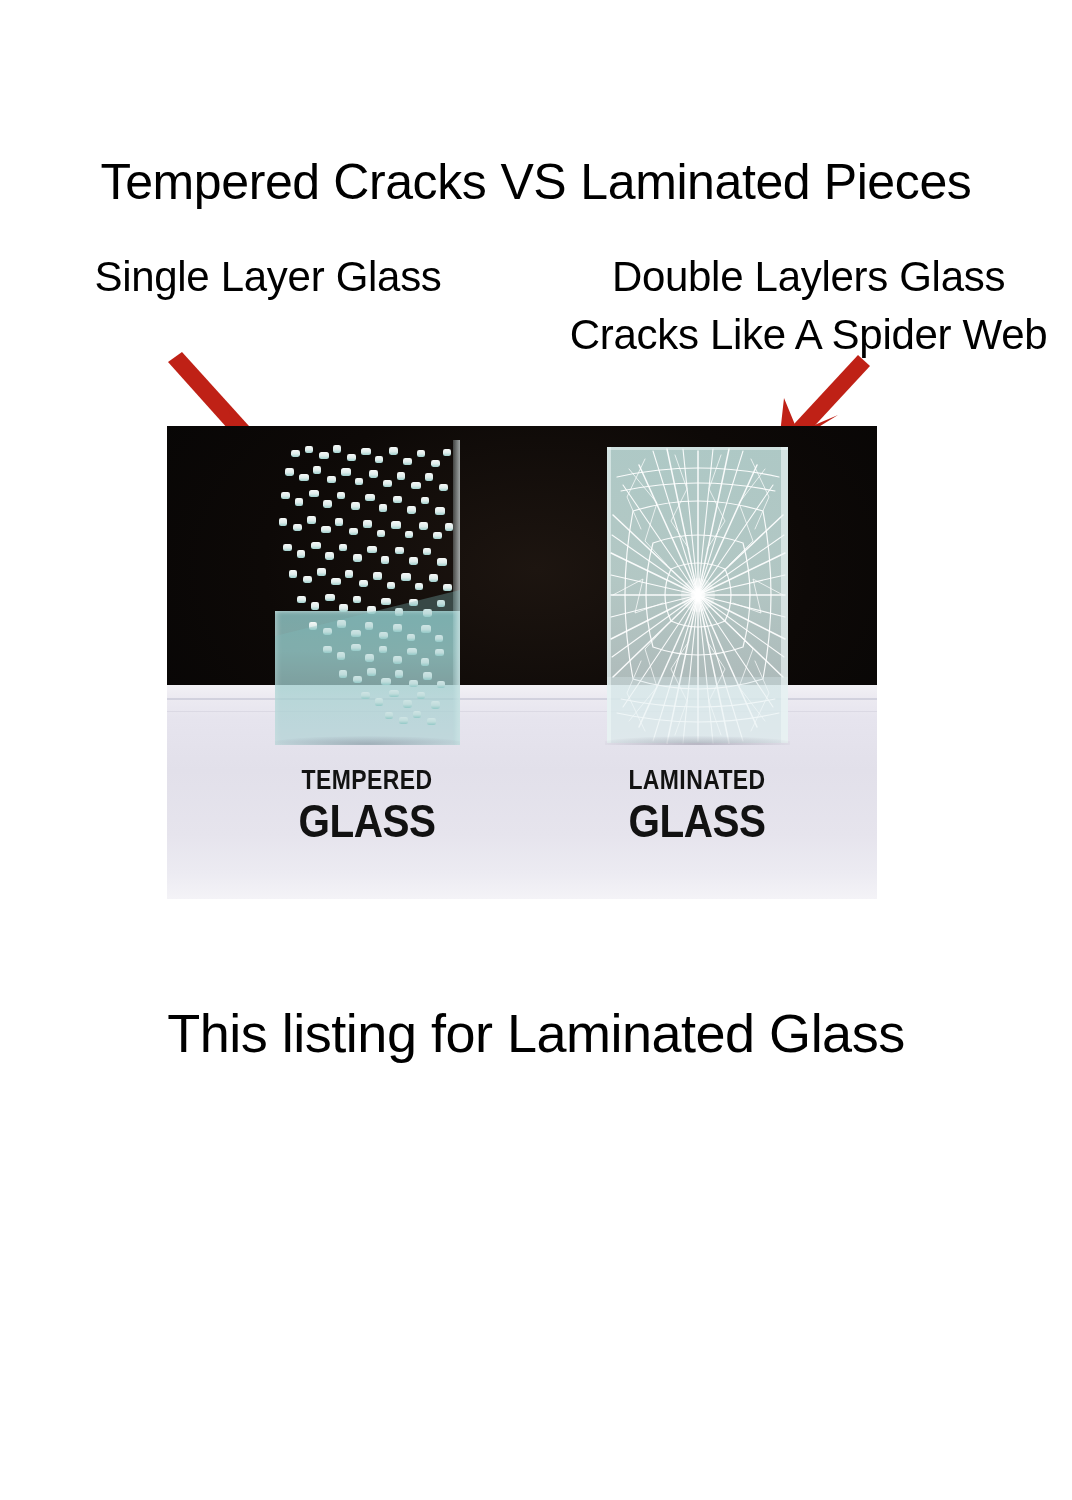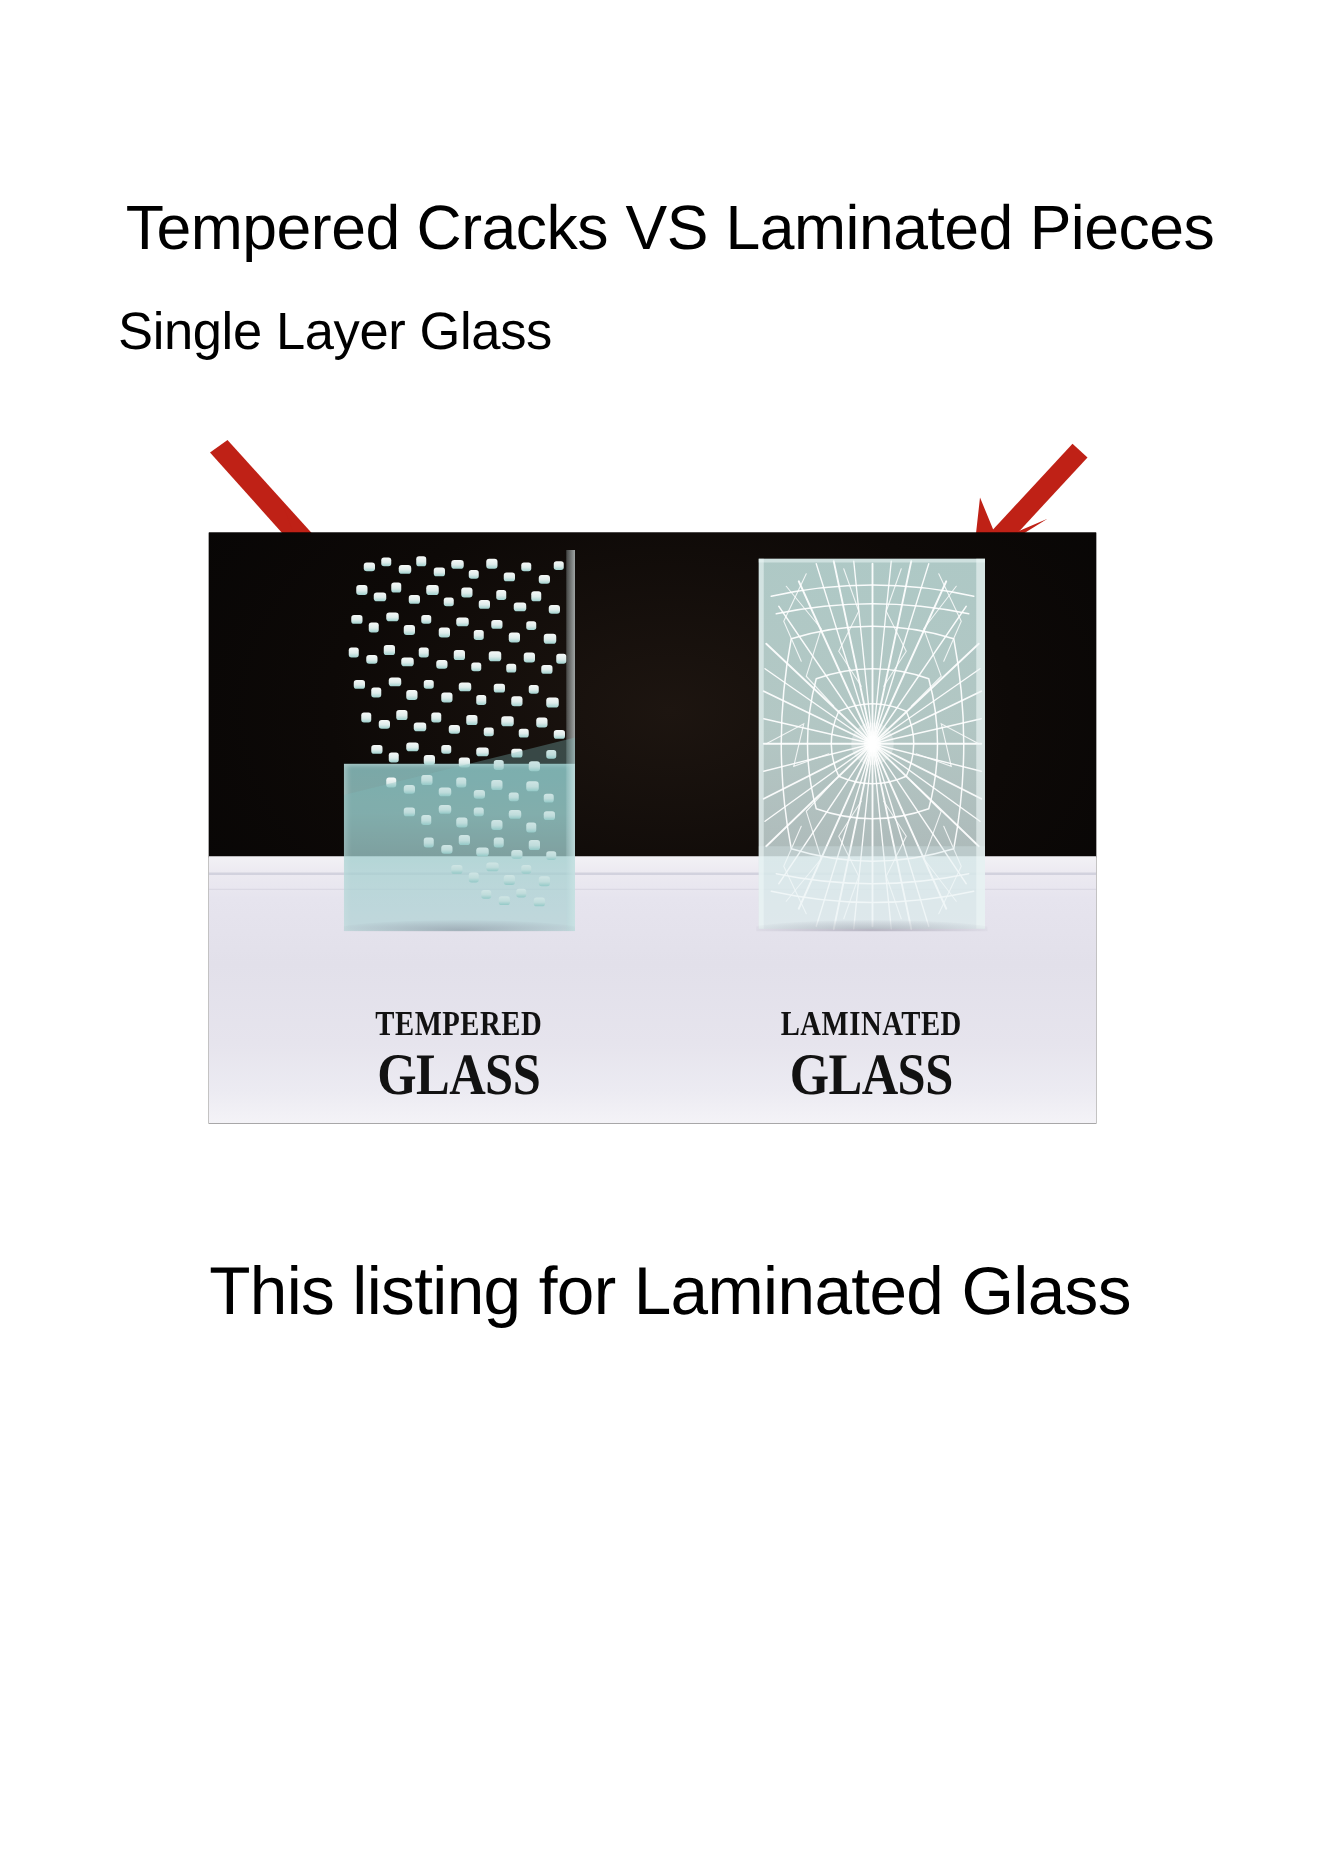--- a/index.html
+++ b/index.html
@@ -28,21 +28,21 @@
     letter-spacing: -0.4px;
     line-height: 60px;
     white-space: nowrap;
   }
   .headline .vs { margin: 0 14px; text-align: center; }
 
   
   .subtitles {
     position: absolute;
     left: 0;
-    top: 236px;
+    top: 248px;
     width: 1072px;
     height: 120px;
   }
   .sub-col {
     position: absolute;
     top: 0;
     font-size: 42px;
     line-height: 58px;
     font-weight: 400;
     letter-spacing: -0.3px;
@@ -149,23 +149,22 @@
   .shards { position: absolute; left:0; top:0; width:100%; height:100%; }
 
   
   .web { position: absolute; left:0; top:0; width:100%; height:100%; }
 
   
   .cap {
     position: absolute;
     text-align: center;
     color: #121212;
-    font-family: Liberation Serif, serif;
+    font-family: Liberation Sans, sans-serif;
     line-height: 1;
-    margin-top: 40px;
   }
   .cap .cap-top {
     display: block;
     font-size: 28px;
     font-weight: 700;
     letter-spacing: 0.5px;
     transform: scaleX(0.82);
   }
   .cap .cap-bot {
     display: block;
@@ -193,20 +192,24 @@
 </head>
 <body>
 
 <div class="headline">
   <span>Tempered Cracks</span><span class="vs">VS</span><span>Laminated Pieces</span>
 </div>
 
 <div class="subtitles">
   <div class="sub-col left">
     <span class="sub-line">Single Layer Glass</span>
+  </div>
+  <div class="sub-col right">
+    <span class="sub-line">Double Laylers Glass</span>
+    <span class="sub-line">Cracks Like A Spider Web</span>
   </div>
 </div>
 
 <svg class="arrow-layer" viewBox="0 0 1072 1500">
 
   <g>
     <path d="M 168,362 L 182,352 L 268,447 L 254,458 Z" fill="#bf2116"></path>
     <path d="M 272,455 L 226,403 L 240,440 L 197,435 Z" fill="#bf2116"></path>
   </g>
 

